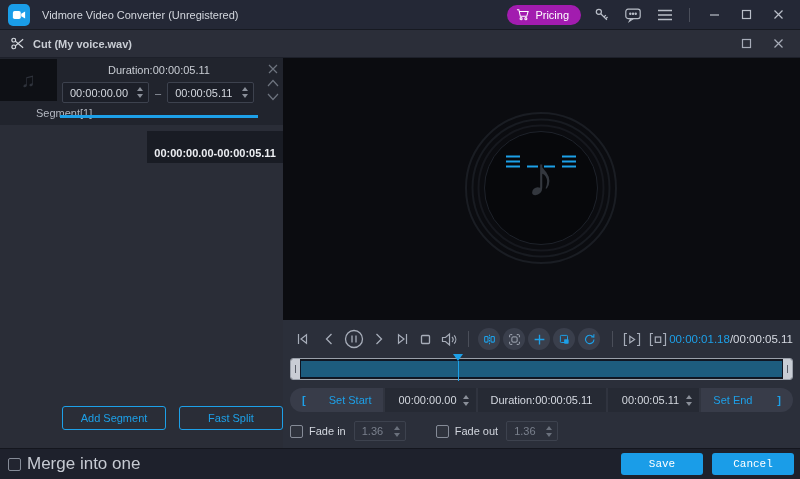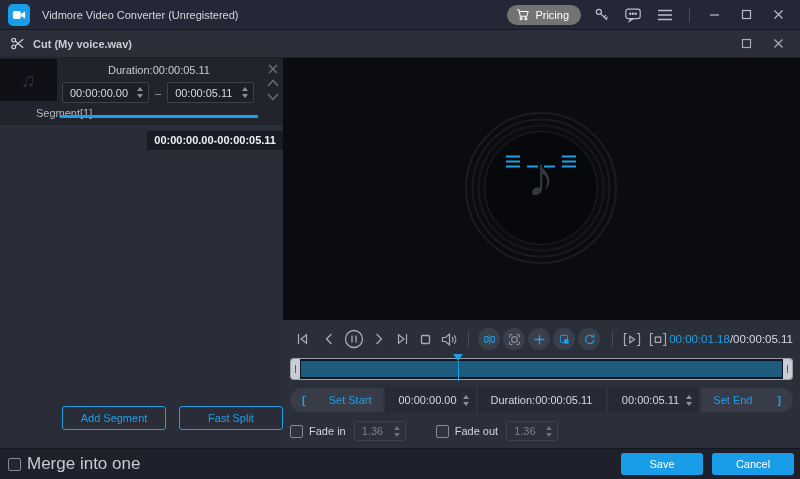--- a/index.html
+++ b/index.html
@@ -6,21 +6,21 @@
   html,body { width:800px; height:479px; }
   body { font-family:"Liberation Sans", sans-serif; background:#2b2f3a; overflow:hidden; }
   #app { width:800px; height:479px; display:flex; flex-direction:column; position:relative; }
   svg { display:block; }
 
   
   .titlebar { height:30px; background:#242836; display:flex; align-items:center; padding:0 10px 0 8px; gap:8px; border-bottom:1px solid #171a22; flex:0 0 auto; }
   .app-tile { width:22px; height:22px; border-radius:5px; background:#1a9de8; display:flex; align-items:center; justify-content:center; }
   .app-title { font-size:11px; color:#d3d7de; margin-left:4px; }
   .tb-spacer { flex:1; }
-  .pricing { height:20px; background:#737373; border-radius:10px; display:flex; align-items:center; gap:5px; padding:0 12px 0 9px; color:#fff; font-size:11px; cursor:pointer; }
+  .pricing { height:20px; background:#a21caf; border-radius:10px; display:flex; align-items:center; gap:5px; padding:0 12px 0 9px; color:#fff; font-size:11px; cursor:pointer; }
   .tb-icon { width:24px; height:22px; display:flex; align-items:center; justify-content:center; color:#b9bec8; cursor:pointer; }
   .tb-sep { width:1px; height:14px; background:#4a4e5a; margin:0 4px; }
 
   
   .cutbar { height:28px; background:#2b2e39; display:flex; align-items:center; padding:0 10px; gap:8px; border-bottom:1px solid #1d202a; flex:0 0 auto; }
   .cut-title { font-size:11px; color:#c9cdd4; font-weight:bold; }
   .cutbar .tb-icon { color:#a7acb8; }
 
   
   .main { flex:1; display:flex; min-height:0; }
@@ -35,21 +35,21 @@
   .time-input input { border:0; background:transparent; color:#d4d8df; font-size:11px; width:62px; font-family:"Liberation Sans",sans-serif; outline:none; }
   .dash { color:#9aa0aa; font-size:11px; }
   .spin { display:flex; flex-direction:column; gap:3px; margin-left:auto; margin-right:5px; cursor:pointer; }
   .spin i { width:0; height:0; border-left:3.5px solid transparent; border-right:3.5px solid transparent; }
   .spin .up { border-bottom:4px solid #8a8f99; }
   .spin .dn { border-top:4px solid #8a8f99; }
   .seg-name { position:absolute; left:4px; top:49px; font-size:11px; color:#b4b8c1;margin-left:32px; }
   .seg-line { position:absolute; left:60px; top:57px; width:198px; height:3px; background:#1da0e8; }
   .seg-ctrl { position:absolute; right:4px; top:4px; display:flex; flex-direction:column; align-items:center; gap:1px; }
   .seg-ctrl > div { color:#6e747f; cursor:pointer; height:13px; display:flex; align-items:center; }
-  .range-tip { position:absolute; right:0; top:73px; background:#191c24; color:#edeff3; font-size:11px; font-weight:bold; padding:3px 7px 4px; }
+  .range-tip { position:absolute; right:0; top:73px; background:#191c24; color:#edeff3; font-size:11px; font-weight:bold; padding:16px 7px 4px; }
   .left-buttons { position:absolute; left:0; right:0; bottom:18px; display:flex; justify-content:flex-end; gap:13px; }
   .outline-btn { width:104px; height:24px; border:1px solid #1da0e8; border-radius:3px; background:transparent; color:#1da0e8; font-size:11px; display:flex; align-items:center; justify-content:center; cursor:pointer; }
 
   
   .right { flex:1; display:flex; flex-direction:column; min-width:0; }
   .preview { height:262px; background:#0b0c10; position:relative; flex:0 0 auto; }
   .ring, .disc { position:absolute; left:258px; top:130px; transform:translate(-50%,-50%); border-radius:50%; }
   .ring1 { width:152px; height:152px; border:2px solid #1a1d23; }
   .ring2 { width:139px; height:139px; border:2px solid #181b21; }
   .ring3 { width:127px; height:127px; border:2px solid #16181e; }
@@ -92,21 +92,21 @@
   .fade-input { width:52px; height:20px; background:#2c303b; border:1px solid #3d424e; border-radius:2px; display:flex; align-items:center; padding-left:7px; }
   .fade-input input { width:26px; border:0; background:transparent; color:#7a808d; font-size:11px; font-family:"Liberation Sans",sans-serif; outline:none; }
   .fade-input .spin .up { border-bottom-color:#6a707c; }
   .fade-input .spin .dn { border-top-color:#6a707c; }
   .fade-gap { width:30px; }
 
   
   .footer { height:31px; background:#1e212c; border-top:1px solid #14161e; display:flex; align-items:center; padding:0 6px 0 8px; flex:0 0 auto; }
   .merge-label { font-size:17px; color:#c6cad2; margin-left:6px; }
   .f-spacer { flex:1; }
-  .solid-btn { width:82px; height:22px; background:#1a9de8; border:0; border-radius:3px; color:#fff; font-size:11px; font-family:Liberation Sans, sans-serif; cursor:pointer; margin-left:9px; }
+  .solid-btn { width:82px; height:22px; background:#1a9de8; border:0; border-radius:3px; color:#fff; font-size:11px; font-family:Liberation Mono, monospace; cursor:pointer; margin-left:9px; }
 </style>
 </head>
 <body>
 
 <div id="app">
 
   <div class="titlebar">
     <div class="app-tile">
       <svg width="14" height="14" viewBox="0 0 16 16">
           <rect x="1" y="3.5" width="9" height="9" rx="2" fill="#fff"></rect>

